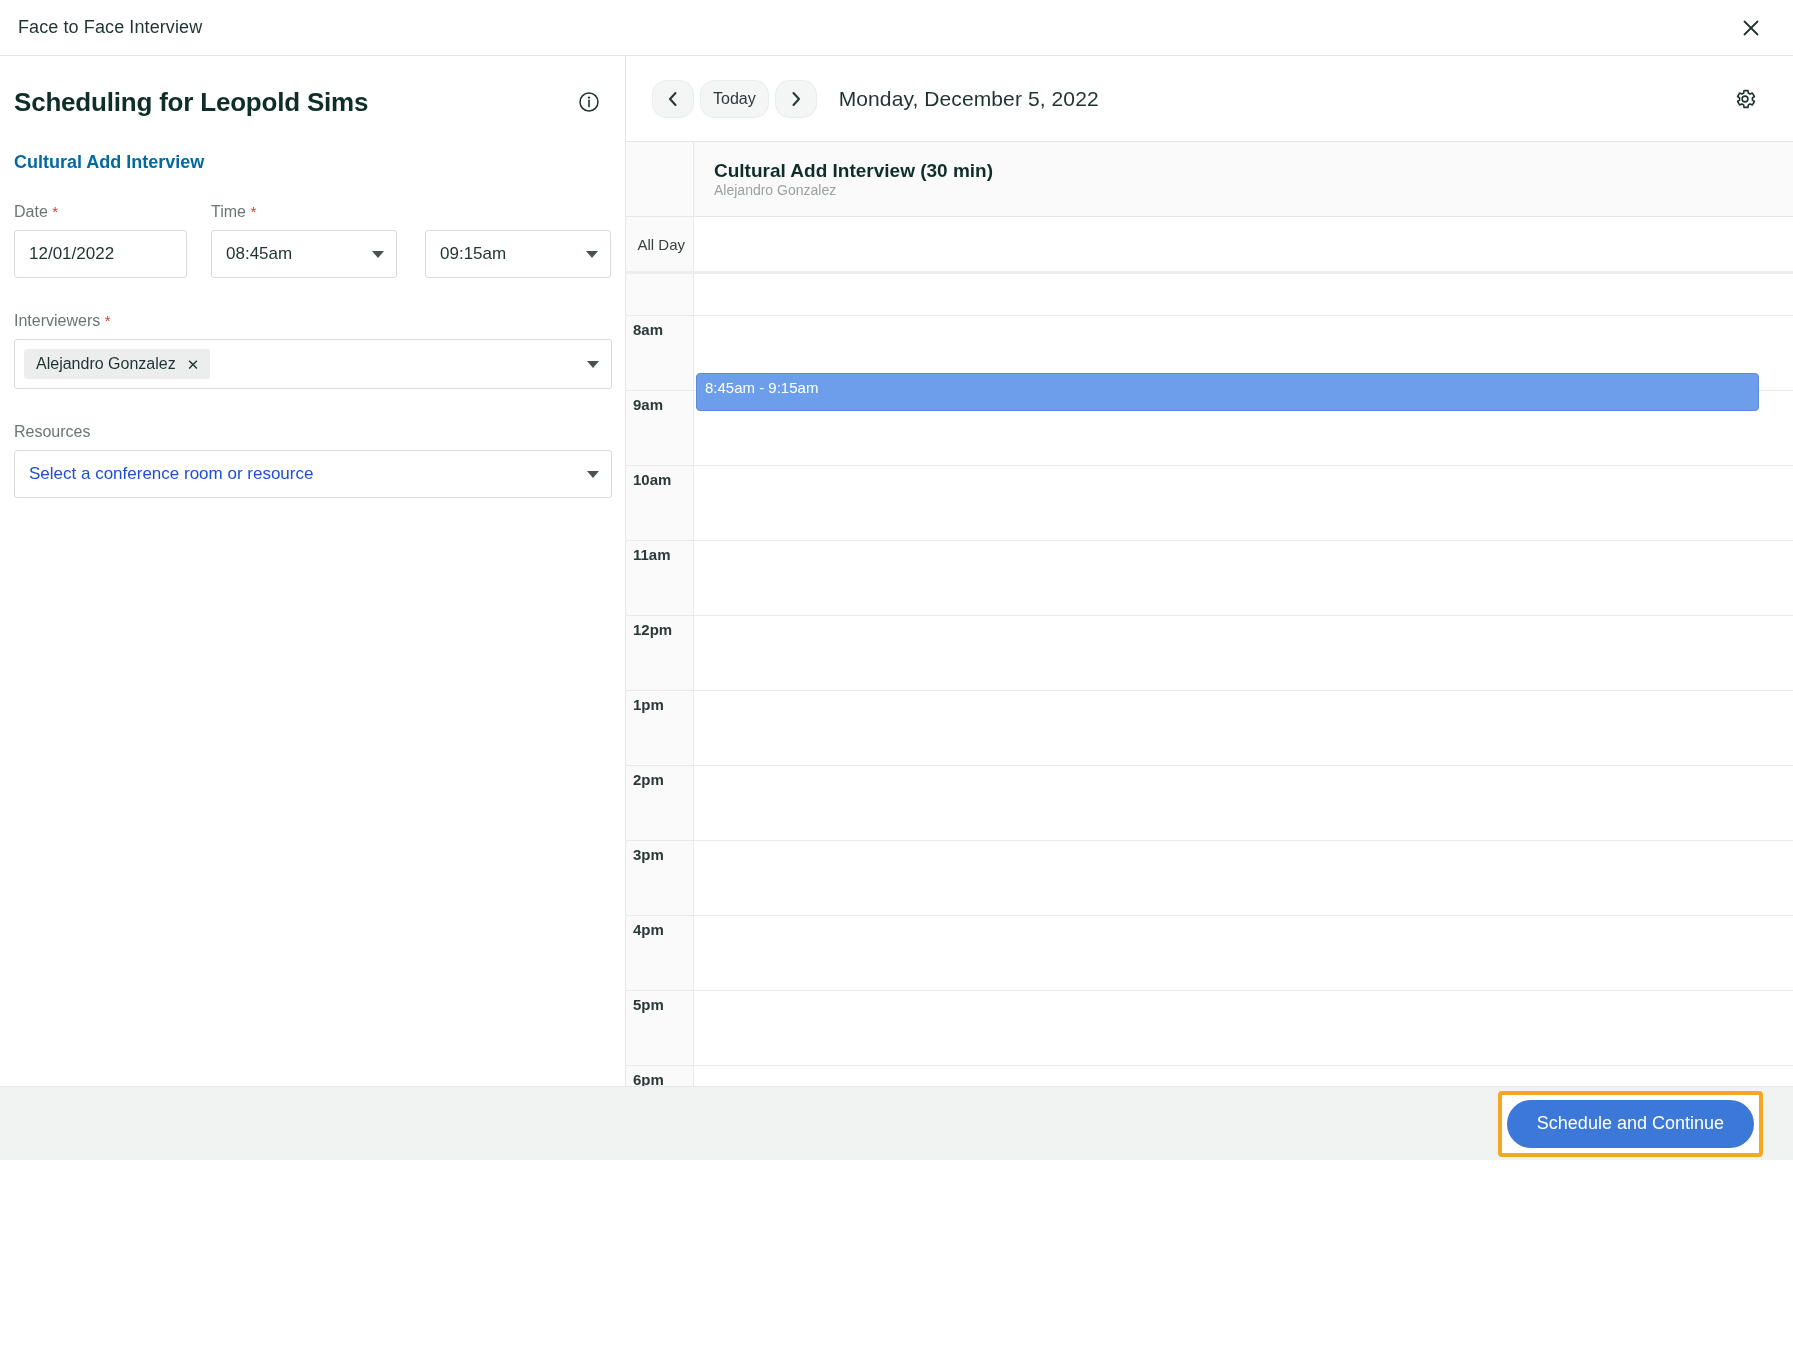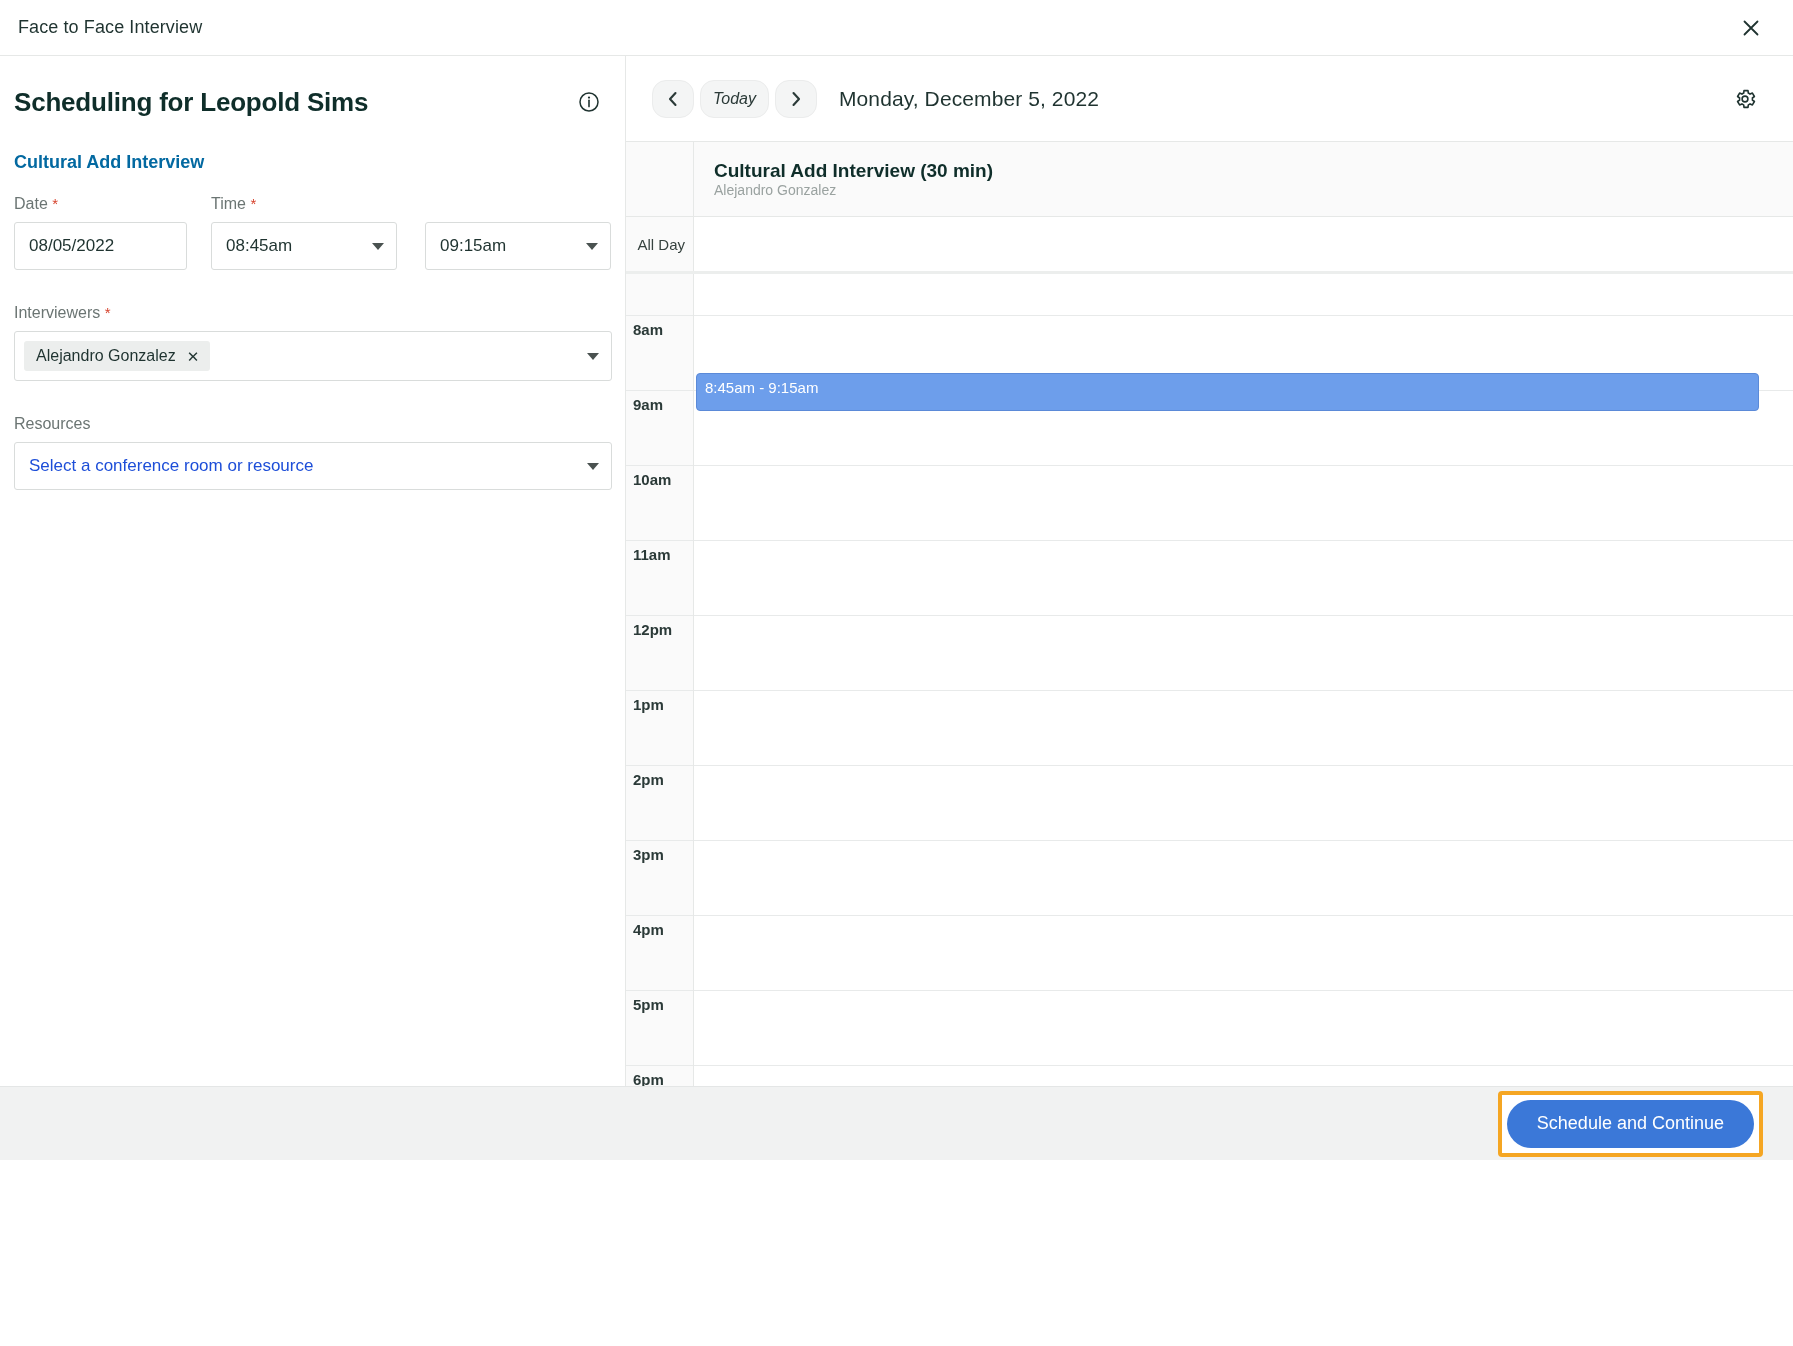--- a/index.html
+++ b/index.html
@@ -87,20 +87,21 @@
     font-size: 18px;
     font-weight: 700;
     color: #0369a1;
   }
 
   .field-label {
     font-size: 16px;
     color: #6b7573;
     margin-bottom: 9px;
     line-height: 18px;
+    margin-top: 8px;
   }
   .req { color: #d6422c; font-size: 15px; }
 
   .row-datetime {
     display: flex;
     gap: 24px;
     margin-top: 22px;
   }
   .col-date { width: 186px; }
   .col-time { width: 400px; }
@@ -200,21 +201,20 @@
     border-radius: 14px;
     height: 38px;
     min-width: 40px;
     display: flex;
     align-items: center;
     justify-content: center;
     cursor: pointer;
     color: #2b3a38;
     font-size: 16px;
     padding: 0 12px;
-    font-style: italic;
   }
   .nav-btn.arrow { padding: 0; width: 42px; }
   .nav-btn svg { display:block; }
   .cal-date {
     margin-left: 22px;
     font-size: 21px;
     color: #1f3330;
     letter-spacing: .1px;
   }
   .toolbar-spacer { flex: 1 1 auto; }
@@ -388,21 +388,21 @@
 
       <div class="section-title">Cultural Add Interview</div>
 
       <div class="row-datetime">
         <div class="col-date">
           <div class="field-label">
             <span>Date</span>
             <span class="req">*</span>
           </div>
           <div class="text-input">
-            <span>08/05/2022</span>
+            <span>12/01/2022</span>
           </div>
         </div>
 
         <div class="col-time">
           <div class="field-label">
             <span>Time</span>
             <span class="req">*</span>
           </div>
           <div class="inputs-time">
             <div class="select-box time-select">

